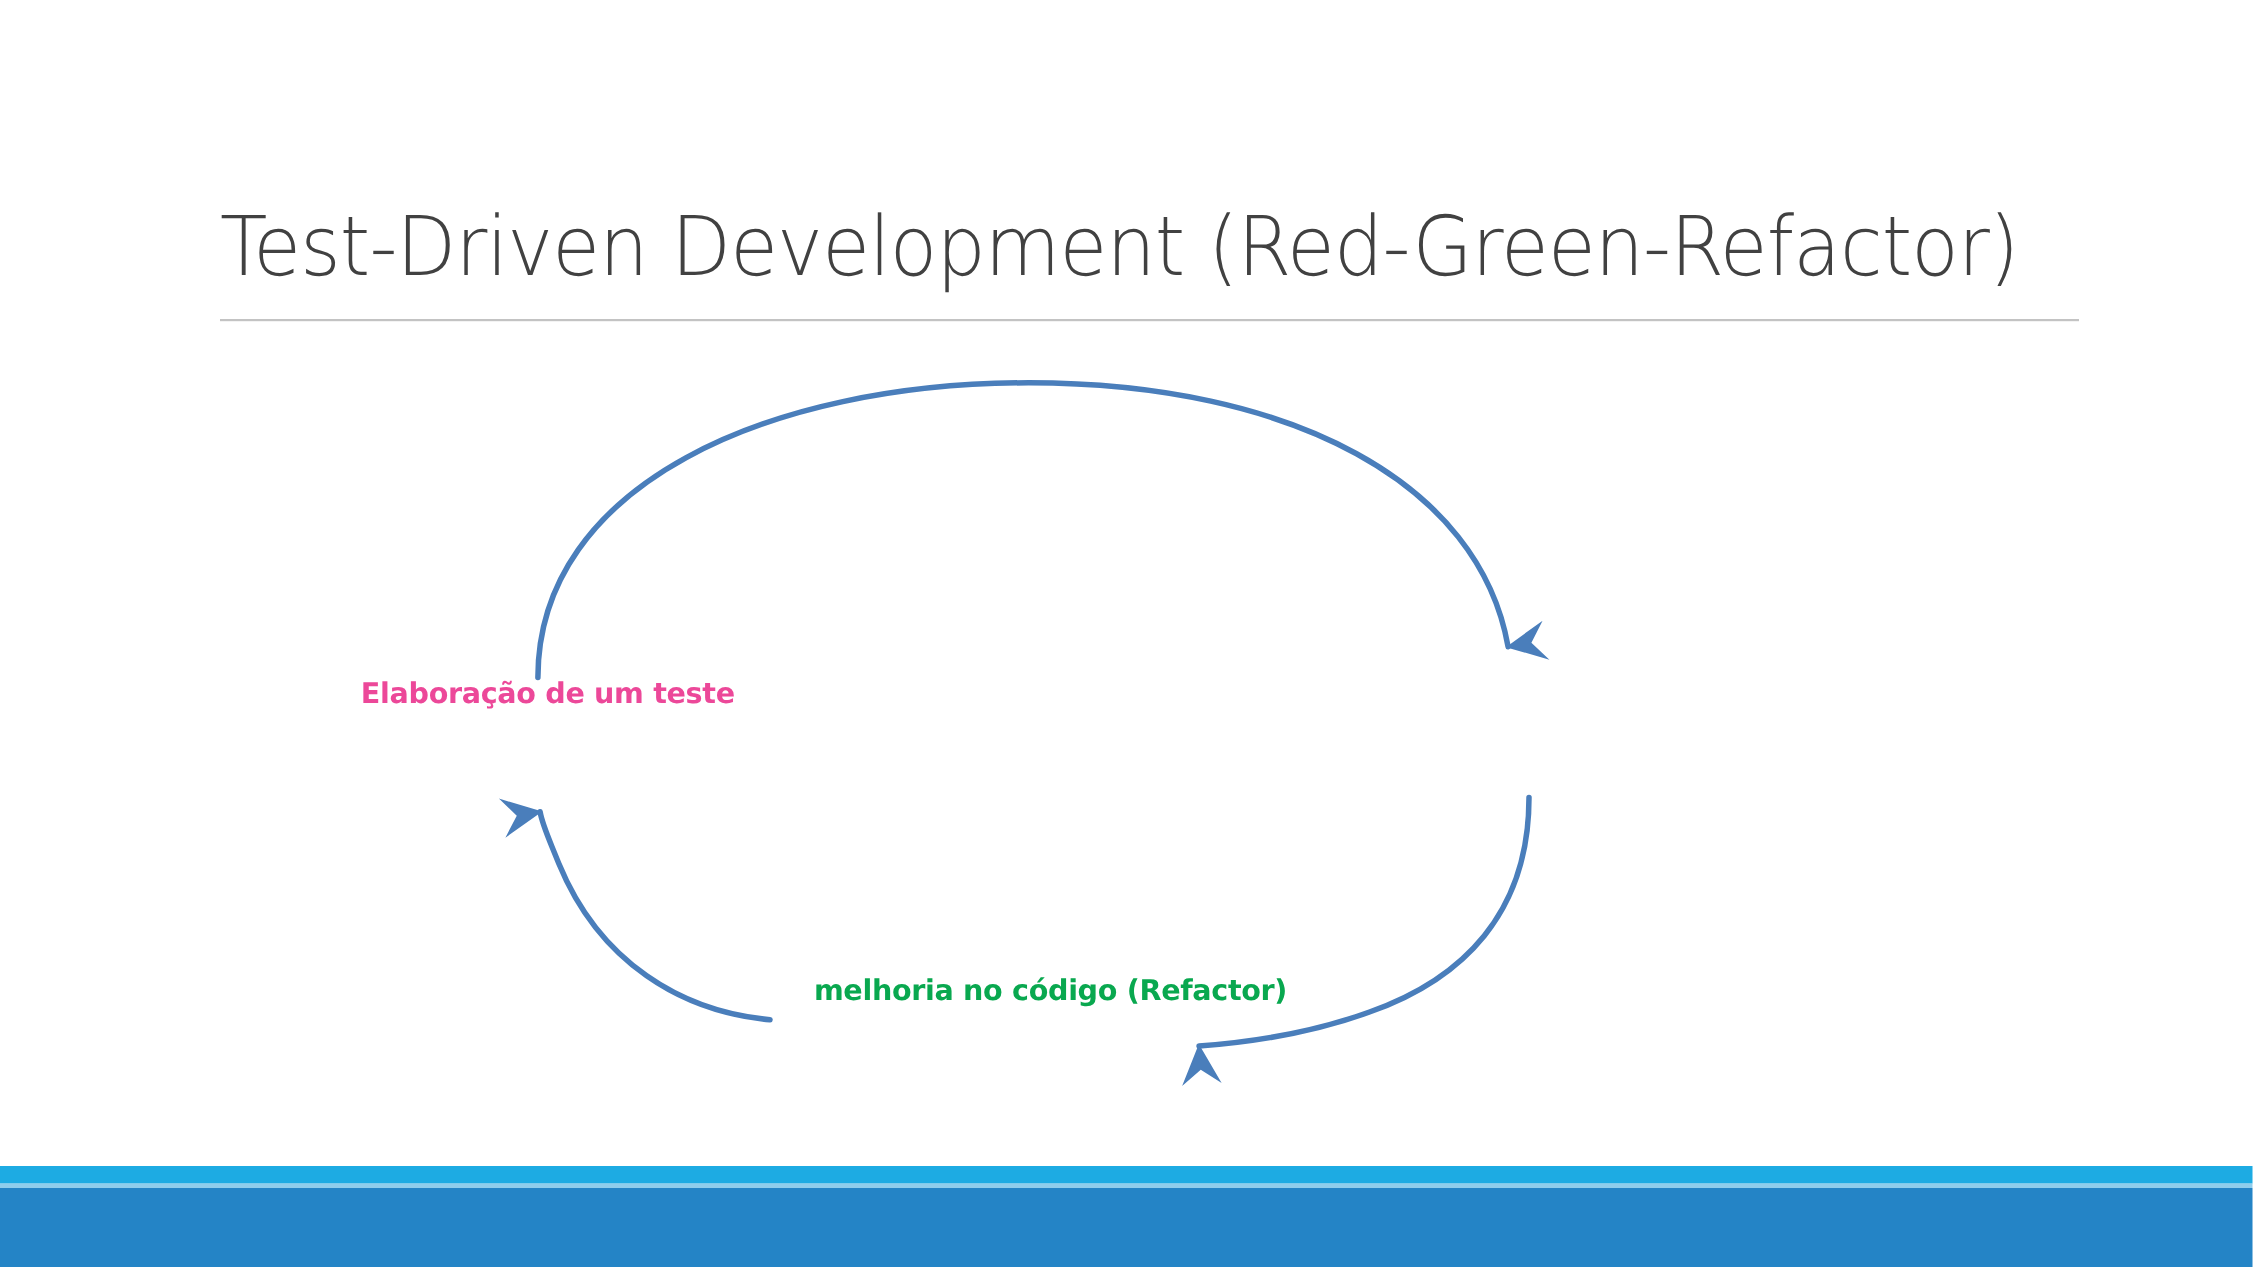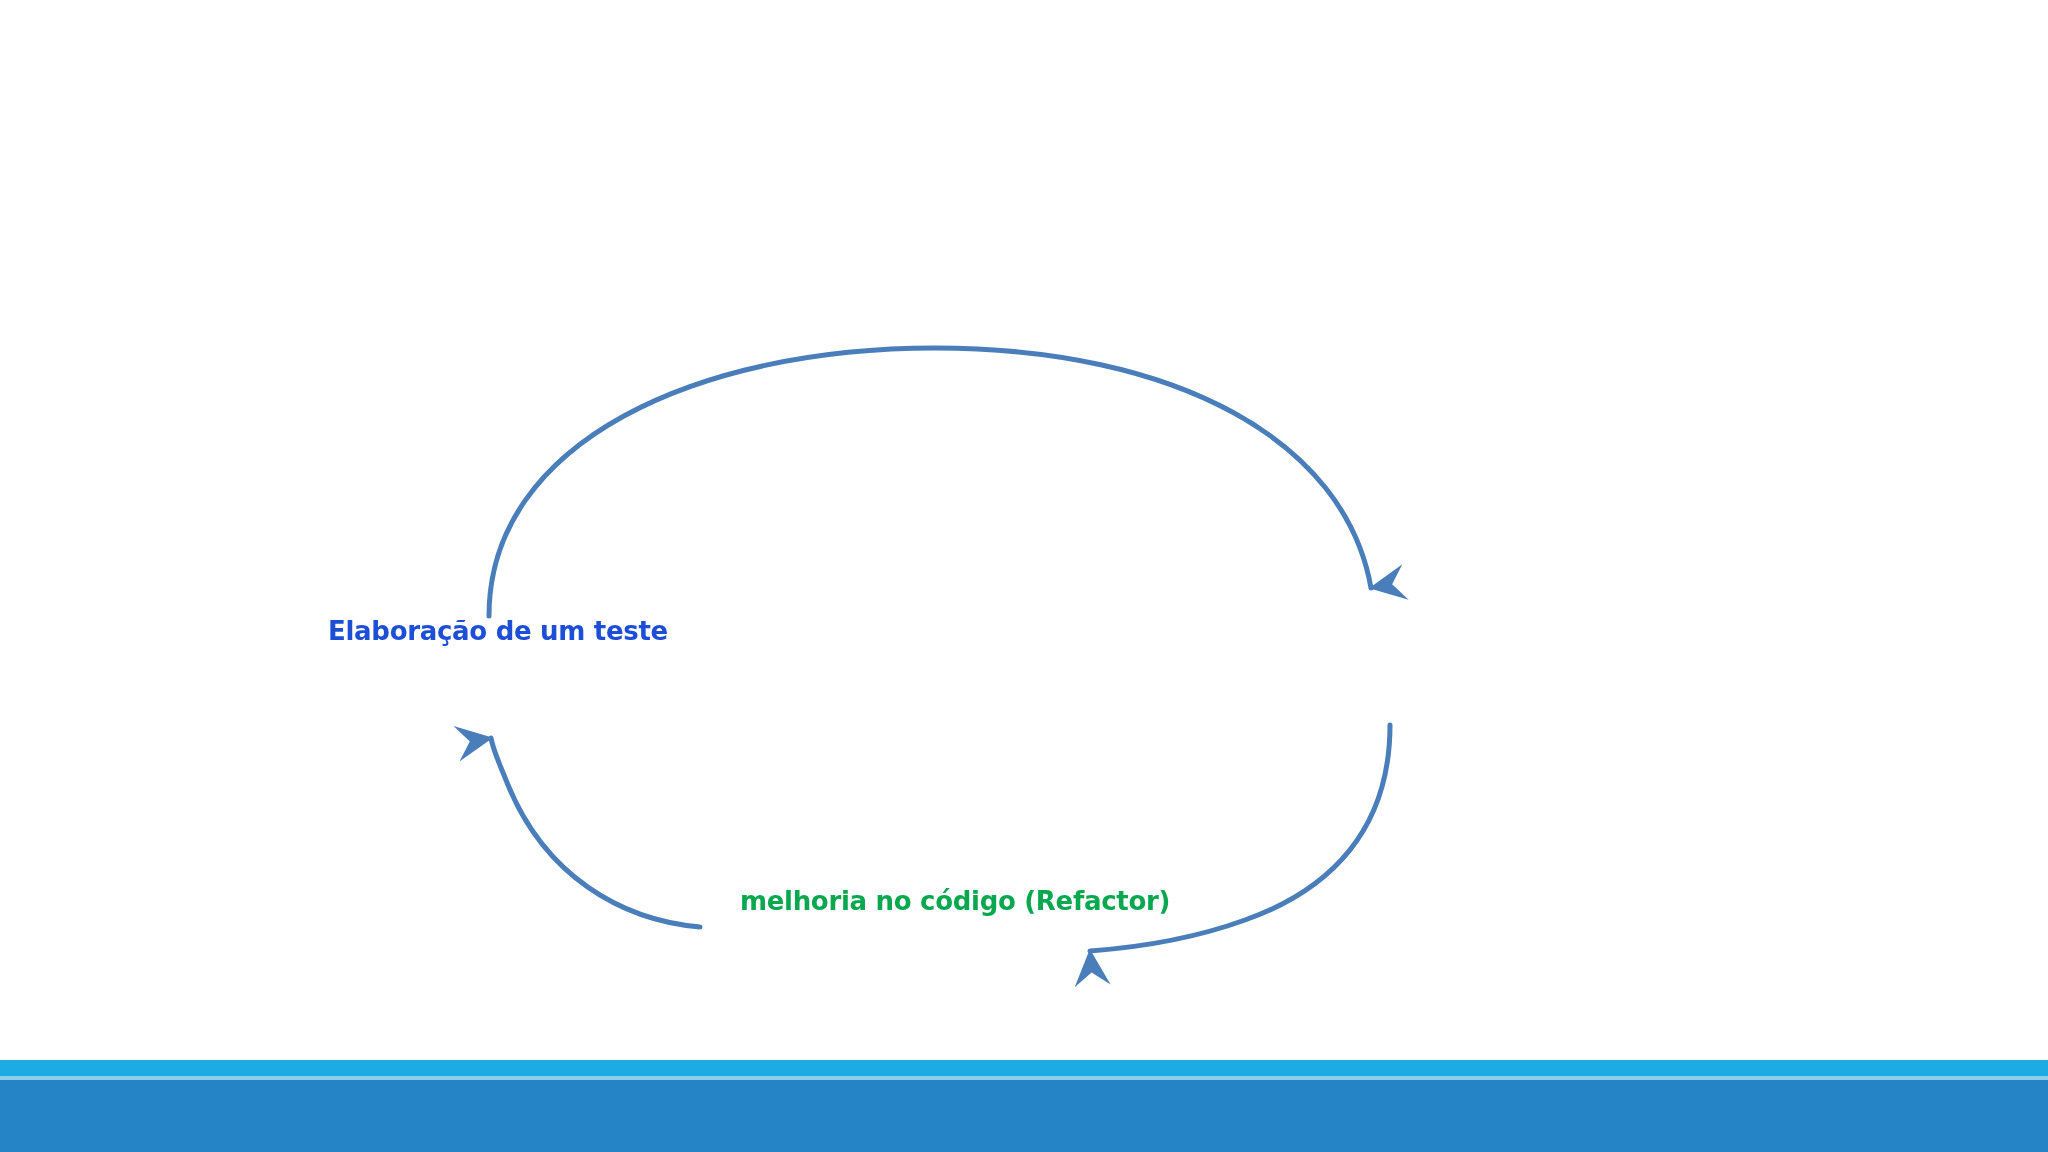--- a/index.html
+++ b/index.html
@@ -131,20 +131,24 @@
     width: 2048px;
     height: 72px;
     background: #2484c6;
   }
 </style>
 </head>
 <body>
 
 <div id="slide">
 
+  <div id="title-block">
+    <h1 id="slide-title">Test-Driven Development (Red-Green-Refactor)</h1>
+    <div id="title-rule"></div>
+  </div>
 
   <div id="cycle-diagram">
 
     <svg id="cycle-arrows" viewBox="0 0 2048 700">
       <defs>
         <marker id="ah-down" markerWidth="9" markerHeight="9" refX="4.2" refY="7.4" orient="auto" markerUnits="strokeWidth">
           <path d="M 0.6 0.4 L 4.2 7.8 L 7.8 0.4 L 4.2 3.1 Z" fill="#4a7ebb"></path>
         </marker>
         <marker id="ah-left" markerWidth="9" markerHeight="9" refX="4.2" refY="7.4" orient="auto" markerUnits="strokeWidth">
           <path d="M 0.6 0.4 L 4.2 7.8 L 7.8 0.4 L 4.2 3.1 Z" fill="#4a7ebb"></path>
@@ -154,21 +158,21 @@
         </marker>
       </defs>
 
       <path d="M 489 286 C 489 110, 700 18, 935 18 C 1175 18, 1345 110, 1371 258" fill="none" stroke="#4a7ebb" stroke-width="5" stroke-linecap="round" marker-end="url(#ah-down)"></path>
 
       <path d="M 1390 395 C 1390 500, 1330 560, 1245 590 C 1190 610, 1130 618, 1090 621" fill="none" stroke="#4a7ebb" stroke-width="5" stroke-linecap="round" marker-end="url(#ah-left)"></path>
 
       <path d="M 700 597 C 620 590, 545 545, 508 455 C 498 430, 493 420, 491 408" fill="none" stroke="#4a7ebb" stroke-width="5" stroke-linecap="round" marker-end="url(#ah-up)"></path>
     </svg>
 
-    <div class="cycle-label" id="label-red" style="color: #1d4ed8;">
+    <div class="cycle-label" id="label-red" style="color: #ec4899;">
       <span class="line">Elaboração de um teste</span>
     </div>
 
     <div class="cycle-label" id="label-green" style="color: rgb(9, 168, 79);">
     </div>
 
     <div class="cycle-label" id="label-refactor" style="color: rgb(9, 168, 79);">
       <span class="line">melhoria no código (Refactor)</span>
     </div>
   </div>

